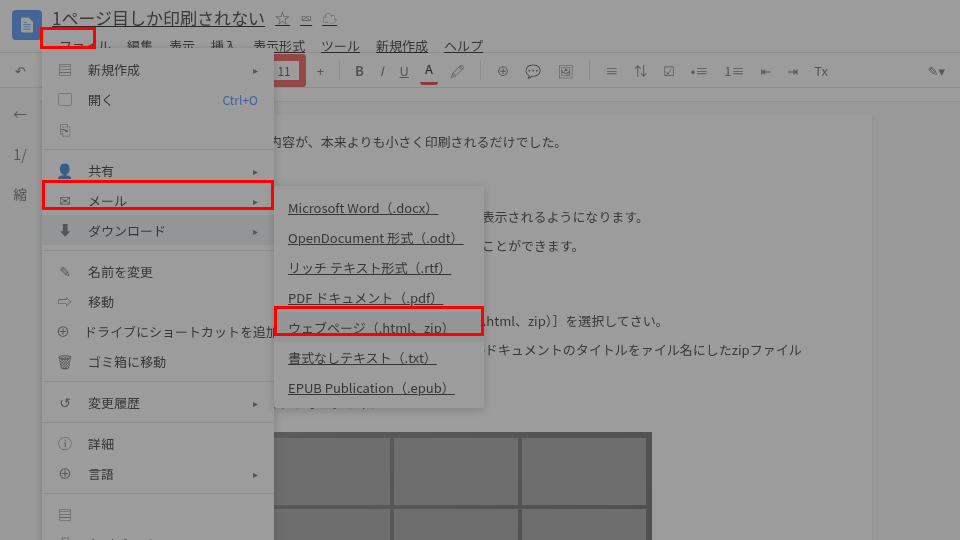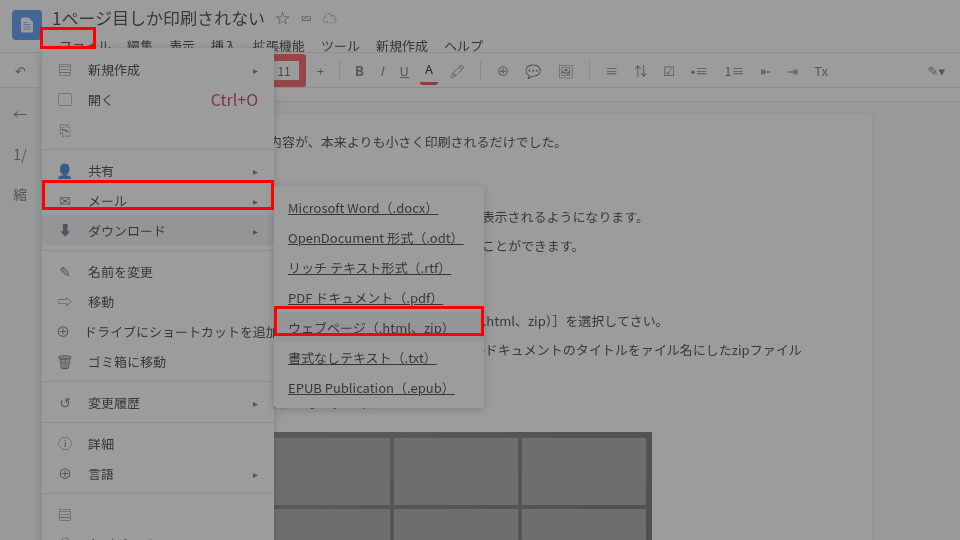--- a/index.html
+++ b/index.html
@@ -1,21 +1,21 @@
 <!DOCTYPE html>
 <html><head>
 <meta charset="utf-8">
 <style>
 * { margin:0; padding:0; box-sizing:border-box; font-family:"Noto Sans JP",Arial,sans-serif; }
 body { width:960px; height:540px; overflow:hidden; background:#fff; position:relative; }
 
 .app-header { display:flex; align-items:flex-start; padding:6px 12px 0; height:52px; }
 .logo { width:30px; height:30px; background:#4285f4; border-radius:4px; display:flex; align-items:center; justify-content:center; margin-right:10px; margin-top:4px; }
 .logo svg { width:18px; height:18px; fill:#fff; }
-.header-main { flex:1; }
+.header-main { flex:1;text-decoration:underline; }
 .title-row { display:flex; align-items:center; gap:10px; height:22px; }
 .doc-title { font-size:17px; color:#222; }
 .title-icon { color:#5f6368; font-size:15px; }
 .menubar { display:flex; gap:2px; margin-top:4px; }
 .menu-item { font-size:13px; padding:4px 7px; color:#202124; border-radius:4px; cursor:pointer; }
 
 .toolbar { height:36px; border-top:1px solid #e0e0e0; border-bottom:1px solid #e0e0e0; display:flex; align-items:center; padding:0 10px; gap:6px; font-size:13px; color:#444; }
 .tb-sep { width:1px; height:20px; background:#ddd; margin:0 4px; }
 .tb-btn { padding:4px 5px; border-radius:3px; color:#5f6368; }
 .font-name { padding:2px 14px 2px 8px; }
@@ -33,21 +33,21 @@
 
 
 .menu-panel { position:absolute; background:#fff; box-shadow:0 2px 10px rgba(0,0,0,.25); border-radius:2px; z-index:50; padding:6px 0; font-size:13px; color:#202124; }
 .file-menu { left:42px; top:48px; width:232px; }
 .sub-menu { left:274px; top:186px; width:210px;text-decoration:underline; }
 .m-row { display:flex; align-items:center; height:30px; padding:0 16px 0 14px; gap:14px; cursor:pointer; }
 .m-row.sel { background:#eef0f1; }
 .m-ico { width:18px; text-align:center; color:#5f6368; font-size:14px; }
 .m-label { flex:1; white-space:nowrap; }
 .m-arrow { color:#5f6368; font-size:10px; }
-.m-shortcut { color:#be185d; font-size:16px; }
+.m-shortcut { color:#3b82f6; font-size:12px; }
 .m-sep { height:1px; background:#e0e0e0; margin:5px 0; }
 
 
 .dim { position:absolute; inset:0; background:rgba(75,75,75,.55); z-index:100; pointer-events:none; }
 
 
 .hl { position:absolute; border:3px solid #ff0000; z-index:101; pointer-events:none; }
 .hl1 { left:40px; top:27px; width:56px; height:22px; }
 .hl2 { left:42px; top:180px; width:232px; height:30px; }
 .hl3 { left:274px; top:306px; width:210px; height:30px; }
@@ -66,21 +66,21 @@
       <span class="doc-title">1ページ目しか印刷されない</span>
       <span class="title-icon">☆</span>
       <span class="title-icon">⮹</span>
       <span class="title-icon">☁</span>
     </div>
     <div class="menubar" id="menubar">
         <span class="menu-item">ファイル</span>
         <span class="menu-item">編集</span>
         <span class="menu-item">表示</span>
         <span class="menu-item">挿入</span>
-        <span class="menu-item">拡張機能</span>
+        <span class="menu-item">表示形式</span>
         <span class="menu-item">ツール</span>
         <span class="menu-item">新規作成</span>
         <span class="menu-item">ヘルプ</span>
       </div>
   </div>
 </div>
 
 <div class="toolbar">
   <span class="tb-btn">↶</span>
   <span class="tb-btn">↷</span>

